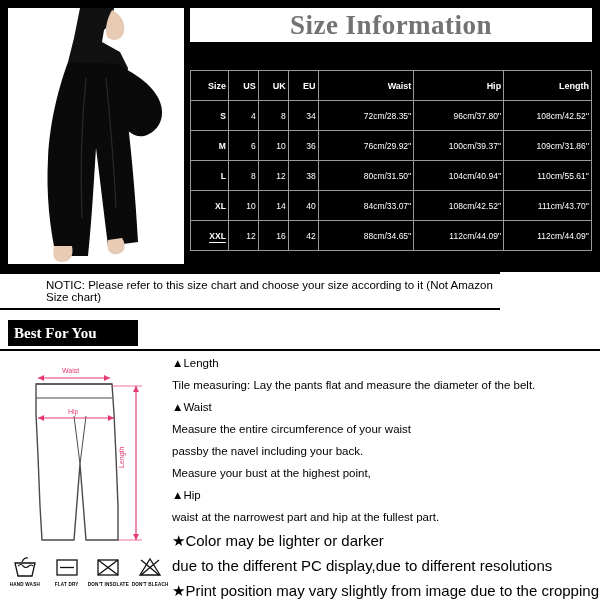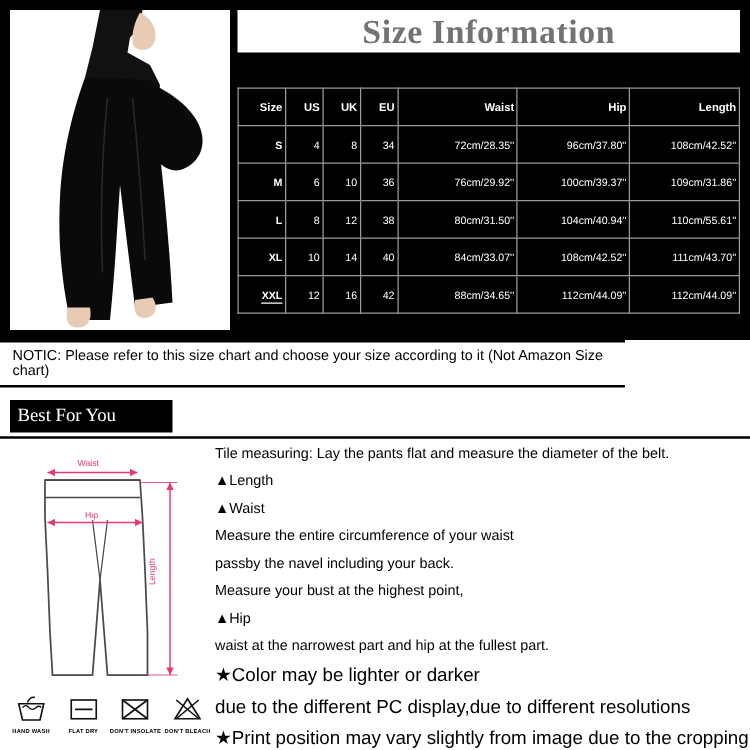--- a/index.html
+++ b/index.html
@@ -64,34 +64,34 @@
   col.c-uk   { width: 30px; }
   col.c-eu   { width: 30px; }
   col.c-w    { width: 96px; }
   col.c-h    { width: 90px; }
   col.c-l    { width: 88px; }
 
   
   .notice {
     position: absolute; left: 0; top: 272px; width: 500px; height: 38px;
     background: #fff; border-top: 2px solid #000; border-bottom: 2px solid #000;
-    display: flex; align-items: center;
+    display: flex; align-items: center; padding-left: 36px;
   }
   .notice span {
     font-size: 11.5px; color: #000; padding-left: 10px;
     font-family: "Liberation Sans", sans-serif;
   }
 
   
   .bfy-header {
     position: absolute; left: 8px; top: 320px; width: 130px; height: 26px;
     background: #000; display: flex; align-items: center; padding-left: 6px;
   }
   .bfy-header span {
-    color: #fff; font-weight: normal; font-size: 15px;
+    color: #fff; font-weight: bold; font-size: 15px;
     font-family: "Liberation Serif", serif;
   }
   .bfy-rule {
     position: absolute; left: 0; top: 349px; width: 600px; height: 2px; background: #000;
   }
 
   
   .diagram {
     position: absolute; left: 8px; top: 356px; width: 158px; height: 200px;
   }
@@ -304,22 +304,22 @@
             <path d="M13 4 L23 20 L3 20 Z" fill="none" stroke="#111" stroke-width="1.3"></path>
             <line x1="4" y1="5" x2="22" y2="20" stroke="#111" stroke-width="1.3"></line>
             <line x1="22" y1="5" x2="4" y2="20" stroke="#111" stroke-width="1.3"></line>
           </svg>
       </div>
       <div class="cap">DON'T BLEACH</div>
     </div>
   </div>
 
   <div class="desc">
+    <div class="line head">▲Length</div>
     <div class="line">Tile measuring: Lay the pants flat and measure the diameter of the belt.</div>
-    <div class="line head">▲Length</div>
     <div class="line head">▲Waist</div>
     <div class="line">Measure the entire circumference of your waist</div>
     <div class="line">passby the navel including your back.</div>
     <div class="line">Measure your bust at the highest point,</div>
     <div class="line head">▲Hip</div>
     <div class="line">waist at the narrowest part and hip at the fullest part.</div>
     <div class="line big">★Color may be lighter or darker</div>
     <div class="line big">due to the different PC display,due to different resolutions</div>
     <div class="line big">★Print position may vary slightly from image due to the cropping</div>
   </div>

